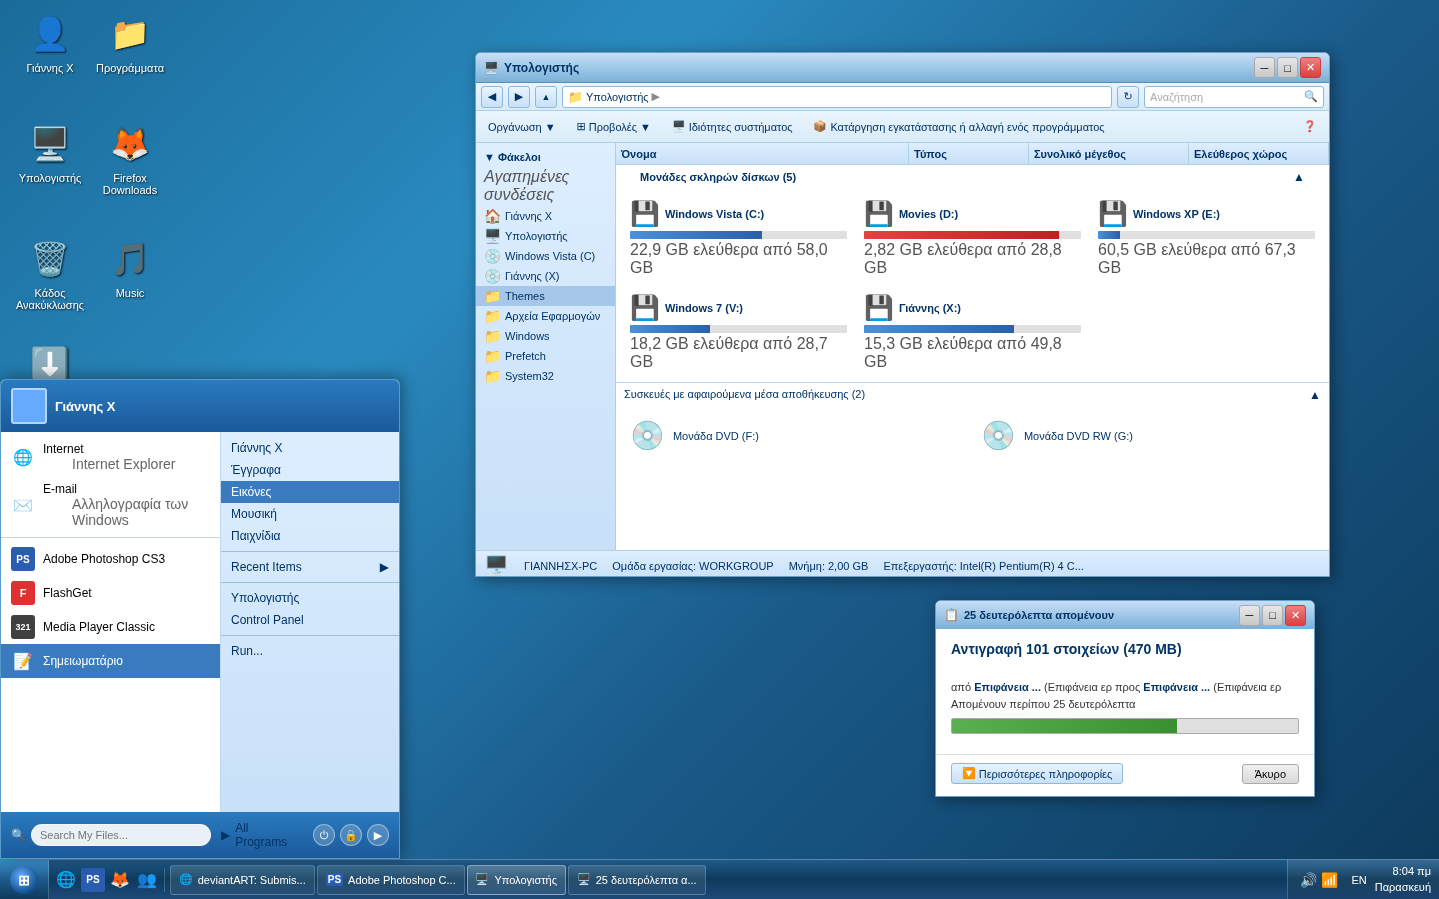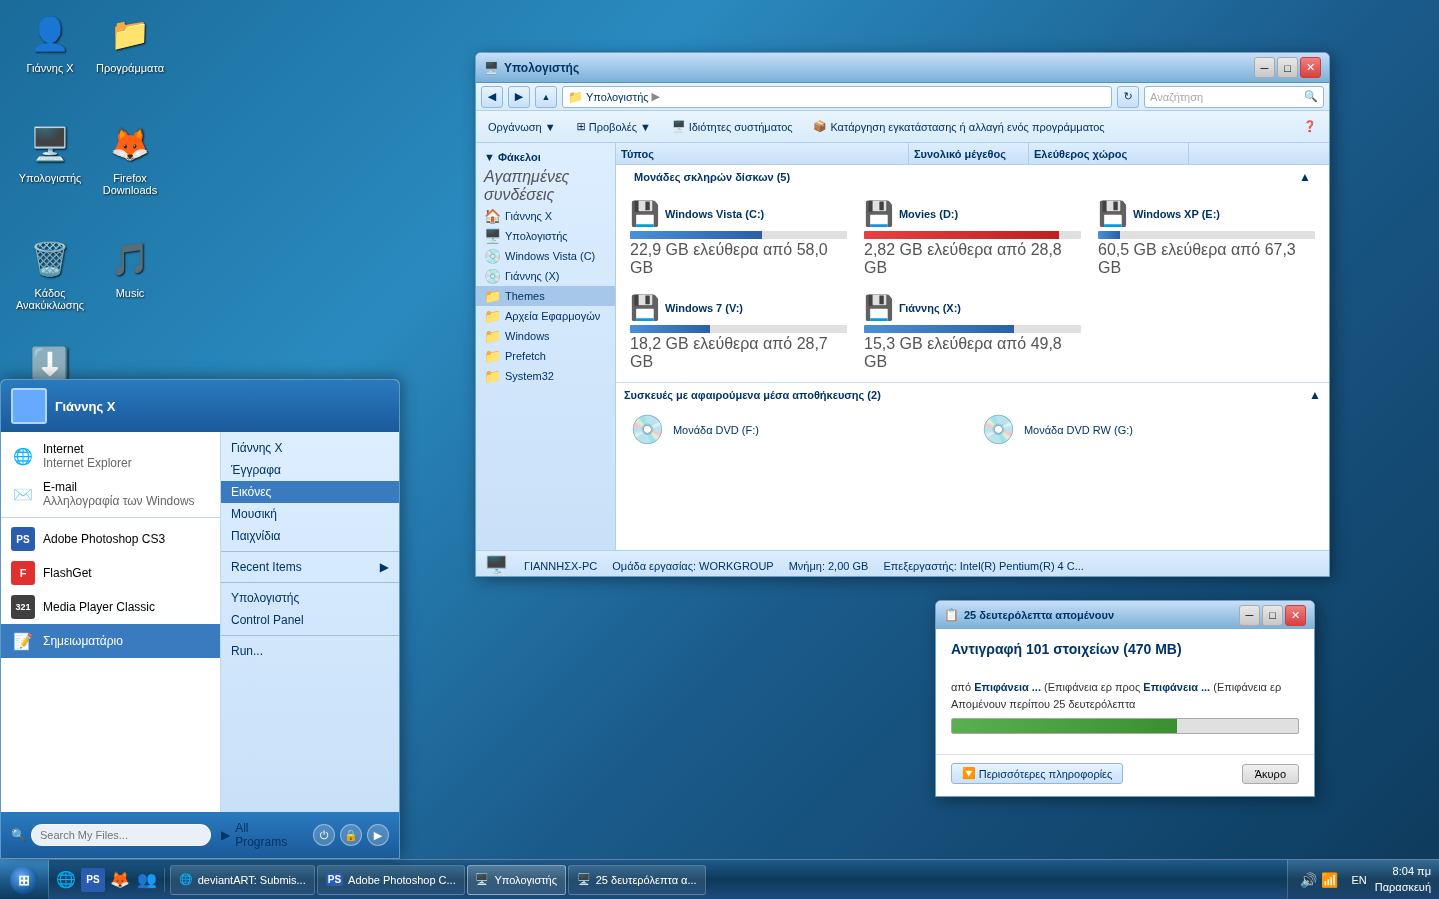--- a/index.html
+++ b/index.html
@@ -186,23 +186,24 @@
       width: 24px;
       height: 24px;
       display: flex;
       align-items: center;
       justify-content: center;
       font-size: 16px;
       flex-shrink: 0;
     }
     .start-item-text { flex: 1; }
     .start-item-subtitle {
-      font-size: 12px;
+      font-size: 14px;
       color: #666;
       display: block;
+      margin-left: 29px;
     }
     .start-separator {
       height: 1px;
       background: #c0d8e8;
       margin: 4px 0;
     }
     .start-right-item {
       padding: 4px 10px;
       cursor: pointer;
       font-size: 12px;
@@ -420,21 +421,21 @@
       color: #003366;
       font-weight: bold;
       border-right: 1px solid #b0d0e8;
       height: 100%;
       display: flex;
       align-items: center;
       cursor: pointer;
     }
 
     .drive-section {
-      padding: 5px 18px;
+      padding: 5px 24px;
       display: flex;
       align-items: center;
       justify-content: space-between;
     }
     .drive-section-title {
       font-size: 11px;
       color: #003366;
       font-weight: bold;
     }
     .drives-grid {
@@ -484,24 +485,24 @@
       color: #555;
     }
 
     .removable-section {
       padding: 5px 8px;
       border-top: 1px solid #c0d8f0;
     }
     .removable-title {
       font-size: 11px;
       color: #003366;
-      font-weight: bold;
-      margin-bottom: 5px;
-      display: flex;
-      align-items: center;
+      font-weight: normal;
+      margin-bottom: 11px;
+      display: flex;
+      align-items: flex-start;
       justify-content: space-between;
     }
     .dvd-grid {
       display: grid;
       grid-template-columns: 1fr 1fr;
       gap: 5px;
     }
     .dvd-item {
       display: flex;
       align-items: center;
@@ -827,20 +828,21 @@
         </div>
         <div class="sidebar-item">
           <span class="si-icon">📁</span>
           <span>System32</span>
         </div>
       </div>
 
       <div class="main-panel">
 
         <div class="column-headers">
+          <div class="col-header">Όνομα</div>
           <div class="col-header">Τύπος</div>
           <div class="col-header">Συνολικό μέγεθος</div>
           <div class="col-header">Ελεύθερος χώρος</div>
         </div>
 
         <div>
           <div class="drive-section">
             <span class="drive-section-title">Μονάδες σκληρών δίσκων (5)</span>
             <span class="expand-arrow">▲</span>
           </div>

